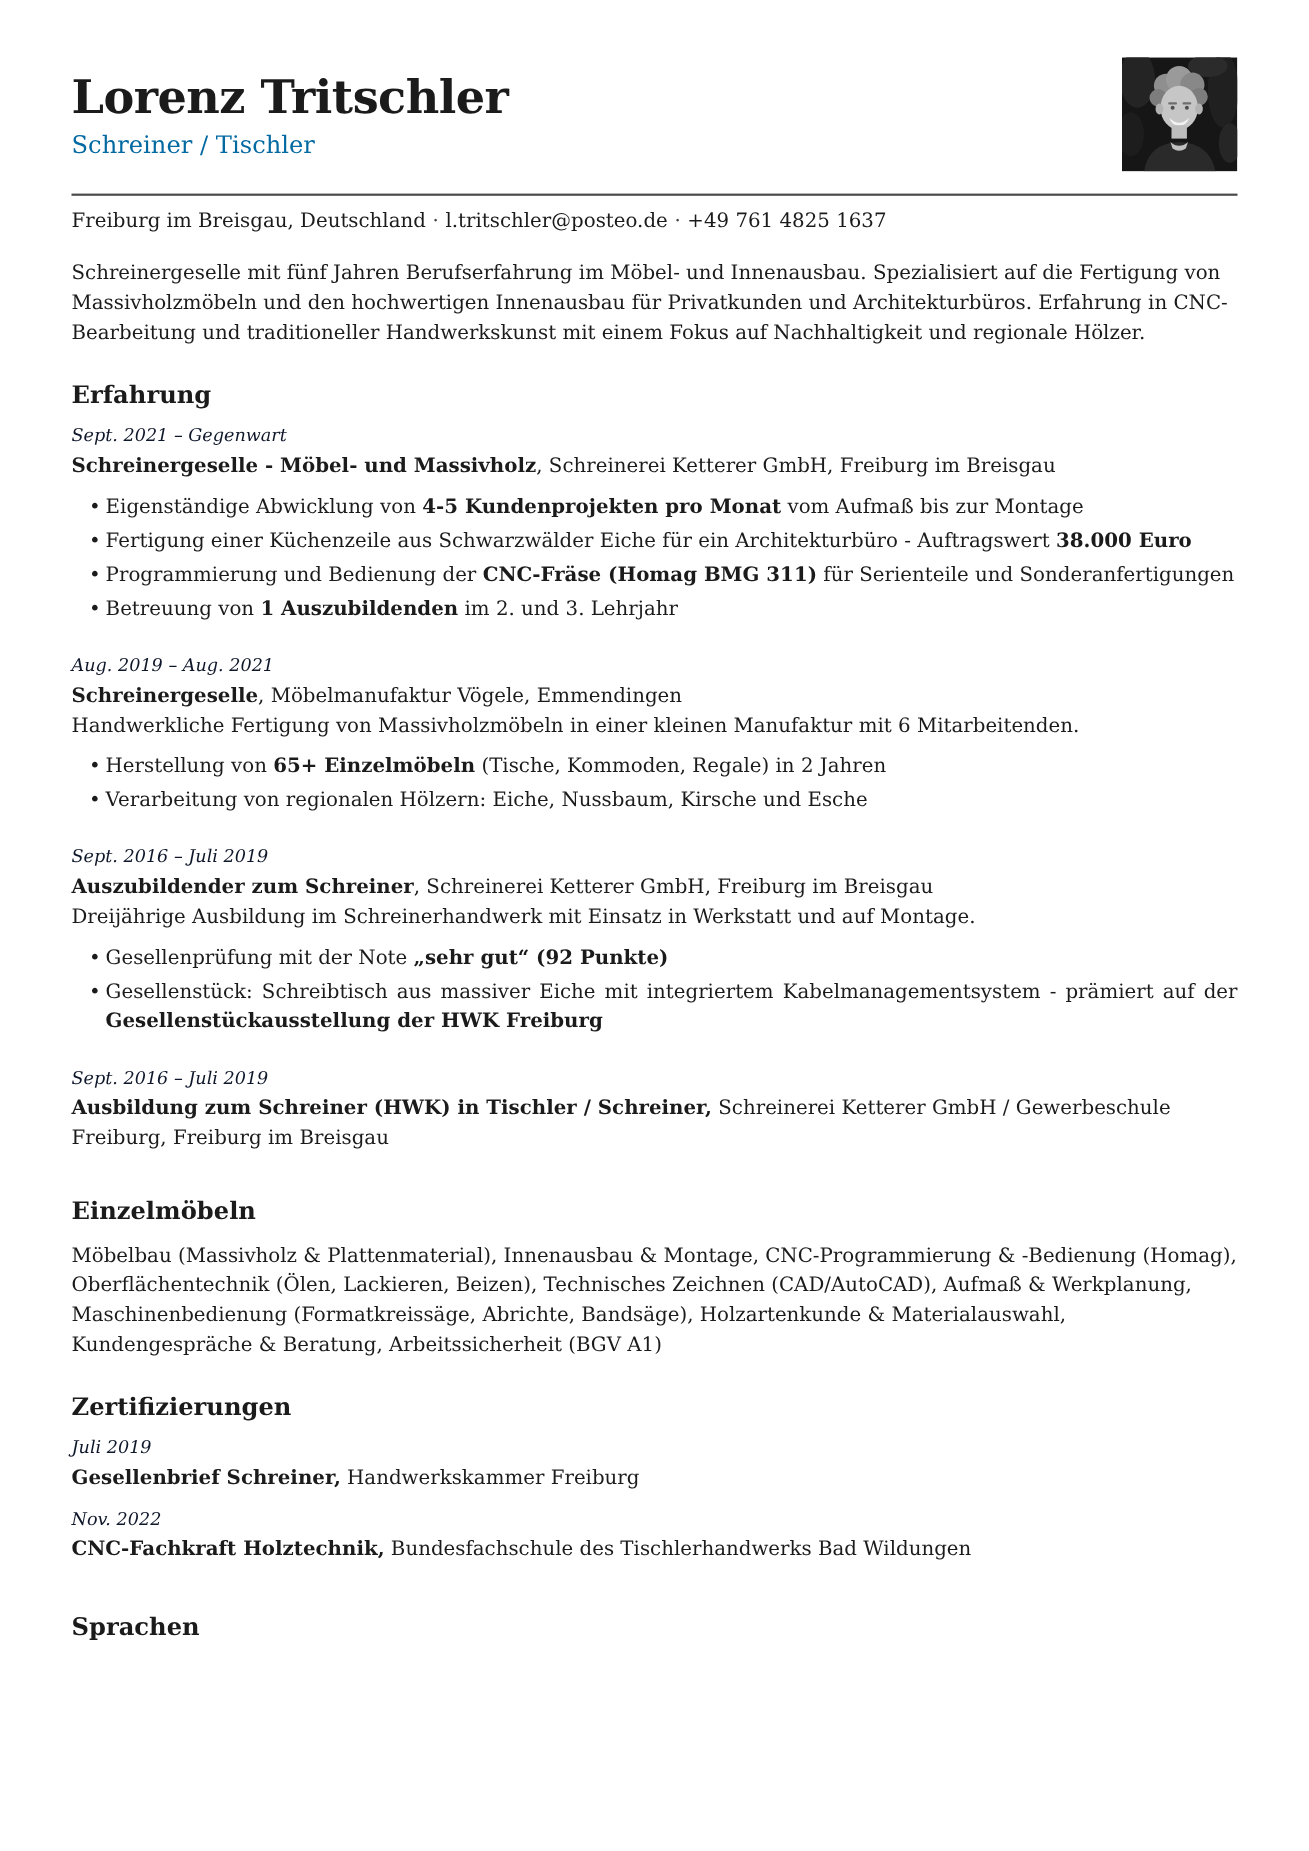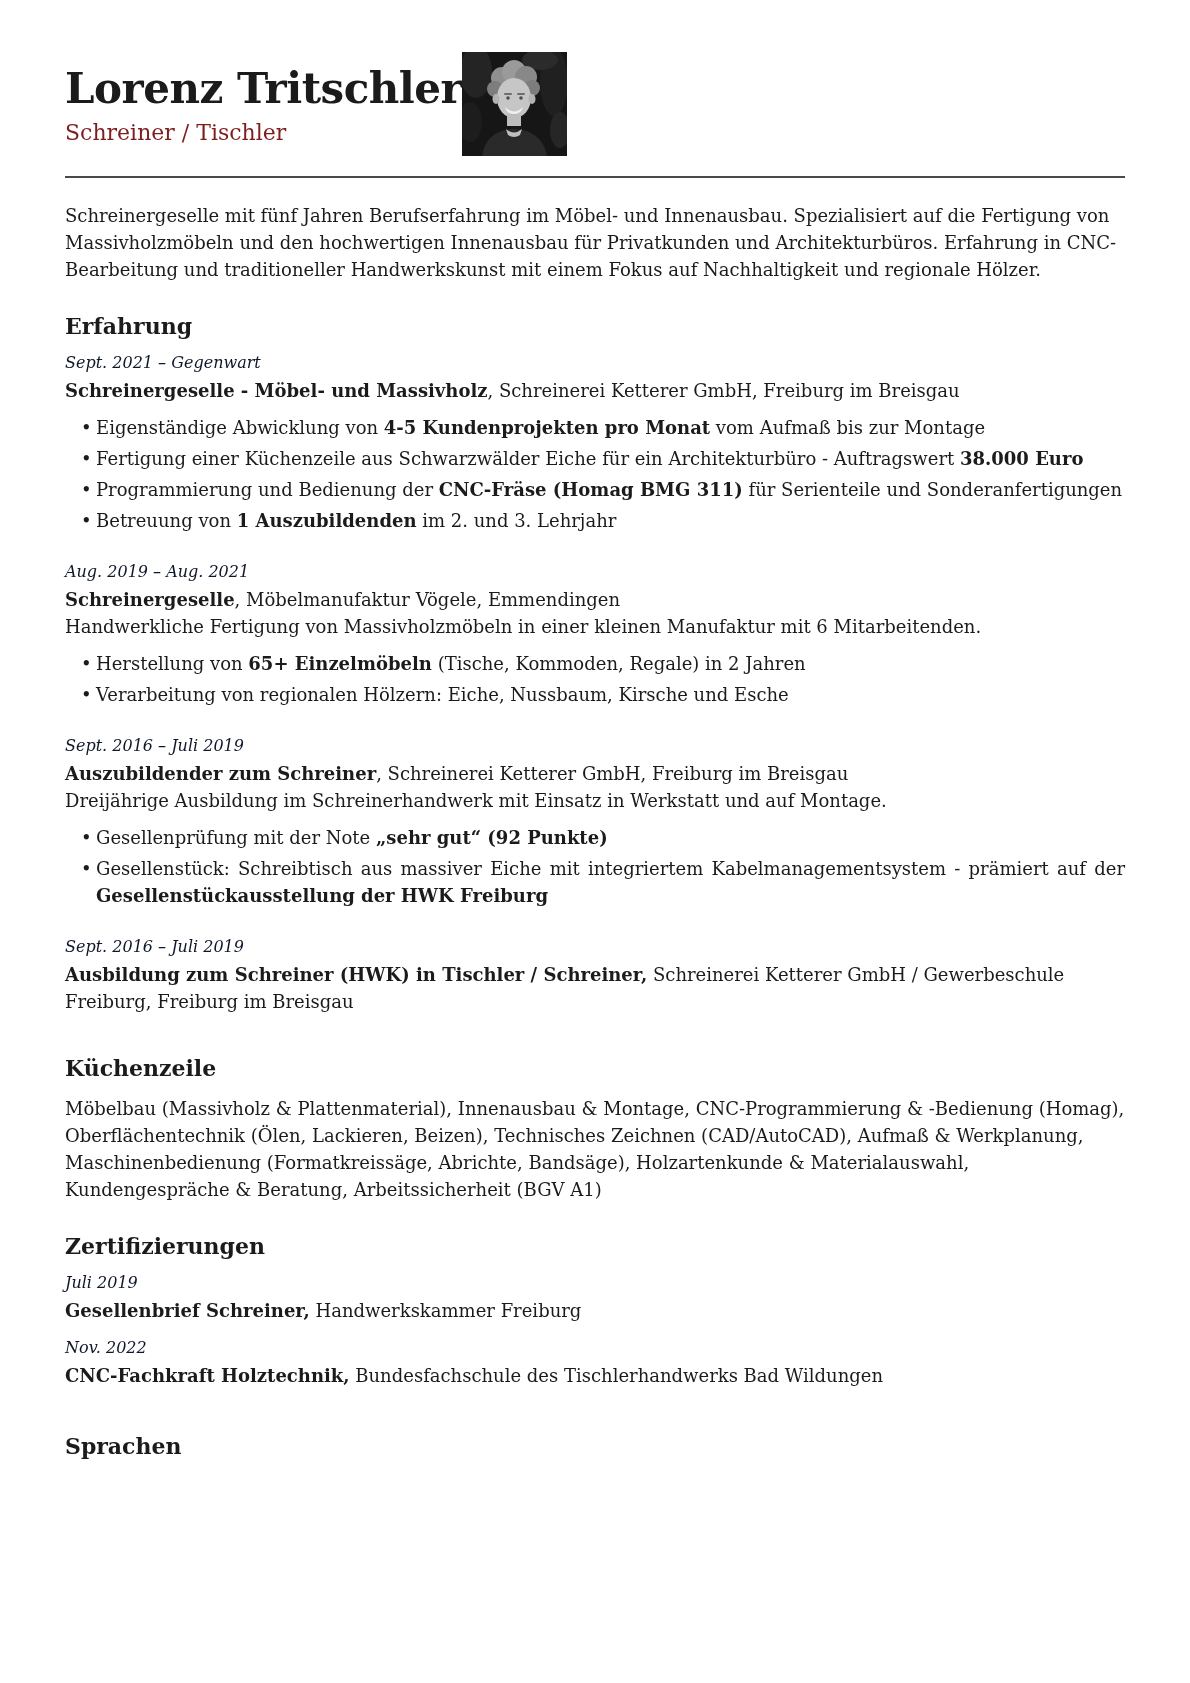--- a/index.html
+++ b/index.html
@@ -13,33 +13,34 @@
     width: 1190px;
     min-height: 1683px;
     padding: 52px 65px 28px 65px;
     display: flex;
     flex-direction: column;
     background: #ffffff;
   }
   
   .header-row {
     display: flex;
+    justify-content: space-between;
     align-items: flex-start;
   }
   .name {
     font-size: 42px;
     font-weight: 700;
     letter-spacing: -0.5px;
     line-height: 1.1;
     margin-top: 14px;
   }
   .subtitle {
     font-size: 22px;
     margin-top: 8px;
-    color: #7f1d1d;
+    color: #0369a1;
   }
   .photo {
     width: 105px;
     height: 104px;
     flex: 0 0 auto;
     overflow: hidden;
   }
   .photo svg { display: block; }
   .divider {
     border: none;
@@ -137,20 +138,23 @@
         <rect x="45" y="62" width="14" height="12" fill="#bdbdbd"></rect>
 
         <path d="M20 104 q4 -26 32 -27 q28 1 33 27 Z" fill="#2a2a2a"></path>
         <path d="M44 77 q8 7 16 0 l-2 6 q-6 4 -12 0 Z" fill="#c0c0c0"></path>
       </svg>
     </div>
   </div>
 
   <hr class="divider">
 
+  <div class="contact">
+    <span>Freiburg im Breisgau, Deutschland</span><span class="sep">·</span><span>l.tritschler@posteo.de</span><span class="sep">·</span><span>+49 761 4825 1637</span>
+  </div>
 
   <p class="summary">Schreinergeselle mit fünf Jahren Berufserfahrung im Möbel- und Innenausbau. Spezialisiert auf die Fertigung von Massivholzmöbeln und den hochwertigen Innenausbau für Privatkunden und Architekturbüros. Erfahrung in CNC-Bearbeitung und traditioneller Handwerkskunst mit einem Fokus auf Nachhaltigkeit und regionale Hölzer.</p>
 
   <h2 class="section-heading">Erfahrung</h2>
 
   <div class="job">
     <div class="date">Sept. 2021 – Gegenwart</div>
     <div class="role"><span class="bold-seg">Schreinergeselle - Möbel- und Massivholz</span><span>, Schreinerei Ketterer GmbH, Freiburg im Breisgau</span></div>
     <ul class="bullets">
       <li><span>Eigenständige Abwicklung von </span><span class="bold-seg">4-5 Kundenprojekten pro Monat</span><span> vom Aufmaß bis zur Montage</span></li>
@@ -179,21 +183,21 @@
       <li><span>Gesellenstück: Schreibtisch aus massiver Eiche mit integriertem Kabelmanagementsystem - prämiert auf der </span><span class="bold-seg">Gesellenstückausstellung der HWK Freiburg</span></li>
     </ul>
   </div>
 
 
   <div class="edu-item">
     <div class="date">Sept. 2016 – Juli 2019</div>
     <div class="role"><span class="bold-seg">Ausbildung zum Schreiner (HWK) in Tischler / Schreiner,</span><span> Schreinerei Ketterer GmbH / Gewerbeschule Freiburg, Freiburg im Breisgau</span></div>
   </div>
 
-  <h2 class="section-heading">Küchenzeile</h2>
+  <h2 class="section-heading">Einzelmöbeln</h2>
   <p class="body-text">Möbelbau (Massivholz &amp; Plattenmaterial), Innenausbau &amp; Montage, CNC-Programmierung &amp; -Bedienung (Homag), Oberflächentechnik (Ölen, Lackieren, Beizen), Technisches Zeichnen (CAD/AutoCAD), Aufmaß &amp; Werkplanung, Maschinenbedienung (Formatkreissäge, Abrichte, Bandsäge), Holzartenkunde &amp; Materialauswahl, Kundengespräche &amp; Beratung, Arbeitssicherheit (BGV A1)</p>
 
   <h2 class="section-heading">Zertifizierungen</h2>
 
   <div class="cert-item">
     <div class="date">Juli 2019</div>
     <div class="role"><span class="bold-seg">Gesellenbrief Schreiner,</span><span> Handwerkskammer Freiburg</span></div>
   </div>
 
   <div class="cert-item">

